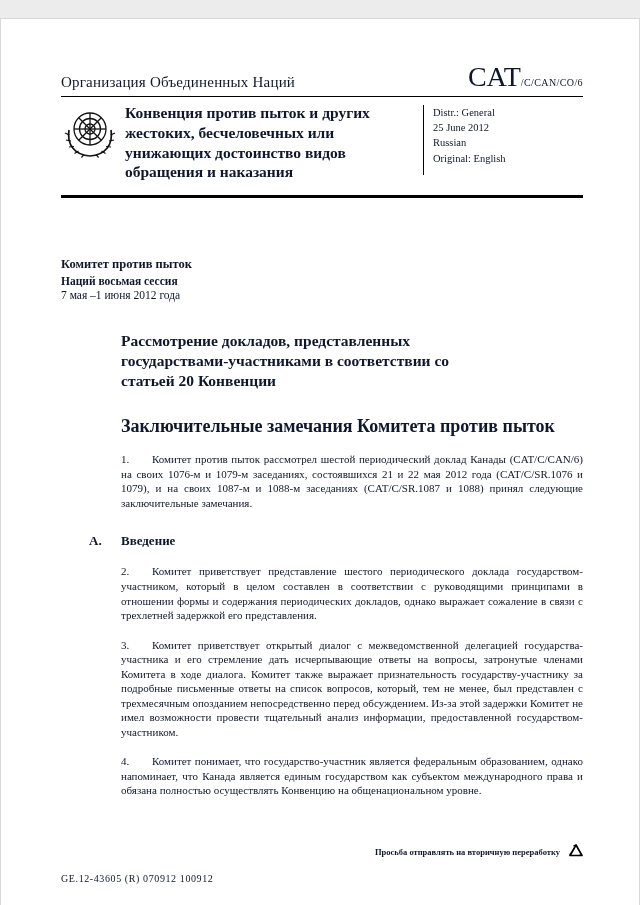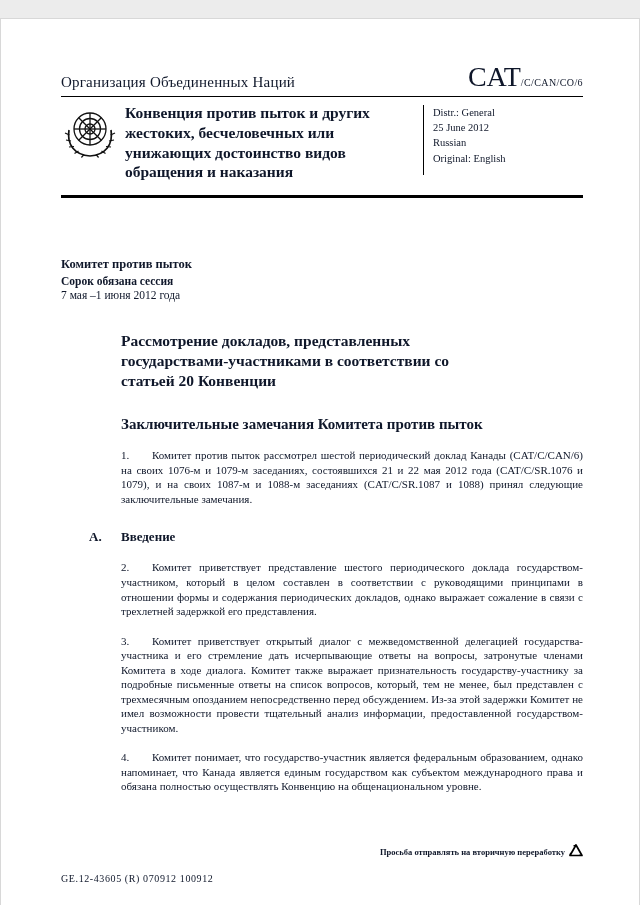--- a/index.html
+++ b/index.html
@@ -37,35 +37,35 @@
     position:absolute;left:60px;right:56px;top:176px;height:2.5px;background:#000;
   }
   
   .doc-body{position:absolute;left:60px;top:238px;width:524px;}
   .committee{font-size:12.5px;font-weight:bold;margin:0;}
   .session{font-size:11.5px;font-weight:bold;margin:3px 0 0;}
   .dates{font-size:11.5px;margin:2px 0 0;}
   .main-heading{
     margin:30px 0 0 60px;width:348px;font-size:15.5px;font-weight:bold;line-height:1.3;
   }
-  .sub-heading{margin:25px 0 0 60px;font-size:15px;font-weight:bold;}
+  .sub-heading{margin:25px 0 0 60px;font-size:18px;font-weight:bold;}
   .country{margin:26px 0 0 60px;font-size:14px;font-weight:bold;}
   .para{
     margin:15px 0 0 60px;width:462px;font-size:11px;line-height:1.32;
     text-align:justify;
   }
   .pnum{display:inline-block;width:31px;}
   .section-head{margin-top:23px;font-size:13px;font-weight:bold;}
   .sec-label{display:inline-block;margin-left:28px;width:32px;}
   
   .footer-left{
     position:absolute;left:60px;top:854px;font-size:10px;letter-spacing:.6px;
   }
   .footer-right{
-    position:absolute;right:52px;top:823px;display:flex;align-items:center;
+    position:absolute;right:52px;top:823px;display:flex;align-items:center;gap:5px;
     font-size:8.5px;font-weight:bold;
   }
 </style>
 </head>
 <body>
 
 <div class="page">
 
   <div class="header-row">
     <div class="org-name">Организация Объединенных Наций</div>
@@ -109,21 +109,21 @@
       <div>Distr.: General</div>
       <div>25 June 2012</div>
       <div>Russian</div>
       <div>Original: English</div>
     </div>
   </div>
   <div class="thick-rule"></div>
 
   <div class="doc-body">
     <p class="committee">Комитет против пыток</p>
-    <p class="session">Сорок обязана сессия</p>
+    <p class="session">Наций восьмая сессия</p>
     <p class="dates">7 мая –1 июня 2012 года</p>
 
     <div class="main-heading">Рассмотрение докладов, представленных государствами-участниками в соответствии со статьей 20 Конвенции</div>
     <div class="sub-heading">Заключительные замечания Комитета против пыток</div>
 
     <p class="para">
       <span class="pnum">1.</span><span>Комитет против пыток рассмотрел шестой периодический доклад Канады (CAT/C/CAN/6) на своих 1076-м и 1079-м заседаниях, состоявшихся 21 и 22 мая 2012 года (CAT/C/SR.1076 и 1079), и на своих 1087-м и 1088-м заседаниях (CAT/C/SR.1087 и 1088) принял следующие заключительные замечания.</span>
     </p>
 
     <div class="section-head">

